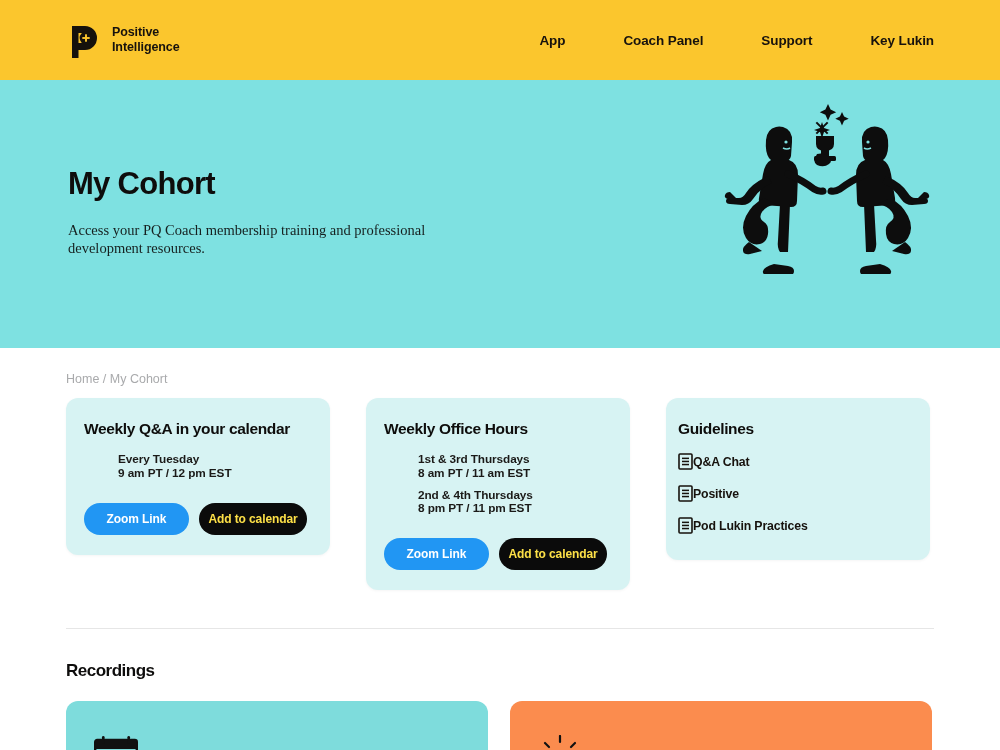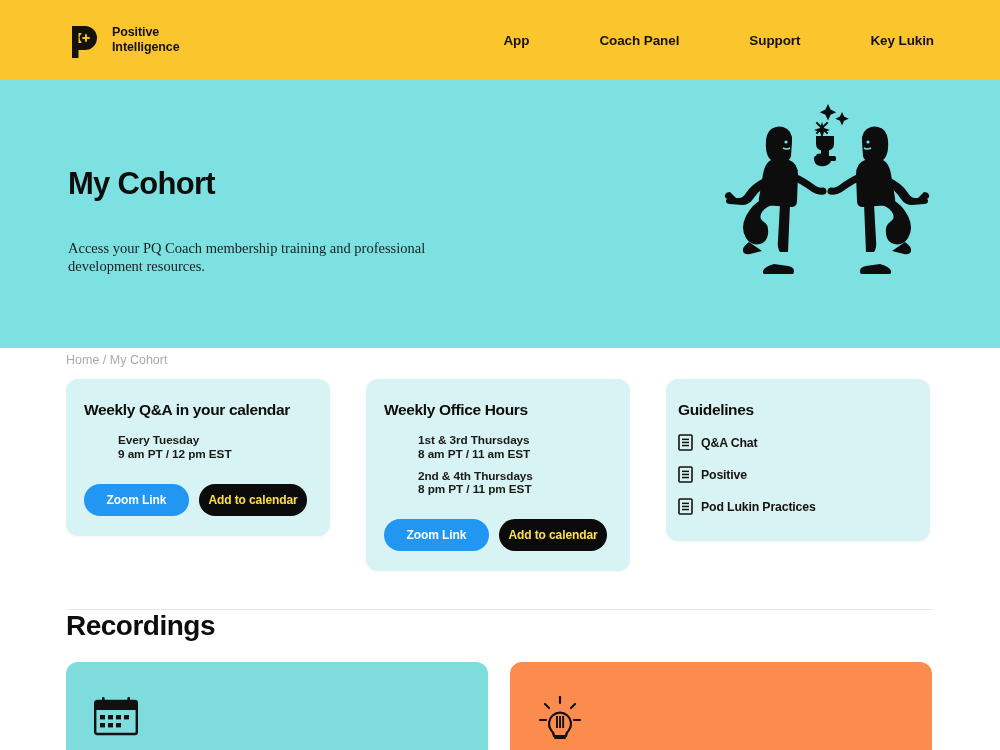--- a/index.html
+++ b/index.html
@@ -28,21 +28,21 @@
     font-weight: 700;
     line-height: 1.18;
     color: #17120d;
     letter-spacing: -0.1px;
     white-space: pre-line;
   }
   .nav {
     margin-left: auto;
     display: flex;
     align-items: flex-end;
-    gap: 16px;
+    gap: 4px;
   }
   .nav-item {
     font-size: 13.5px;
     font-weight: 700;
     color: #17120d;
     letter-spacing: -0.1px;
     text-decoration: none;
     padding: 6px 0;
     margin-left: 54px;
     cursor: pointer;
@@ -69,21 +69,21 @@
     top: 87px;
     font-size: 31px;
     font-weight: 700;
     color: #0e0d0c;
     letter-spacing: -0.7px;
     line-height: 1.1;
   }
   .hero-sub {
     position: absolute;
     left: 2px;
-    top: 159px;
+    top: 141px;
     width: 360px;
     font-family: "Liberation Serif", serif;
     font-size: 14.5px;
     line-height: 1.26;
     color: #16201f;
   }
   .hero-art {
     position: absolute;
     right: 0px;
     top: 14px;
@@ -94,21 +94,21 @@
   
   .main {
     padding: 0 66px;
     background: #fff;
     position: relative;
     height: 402px;
   }
   .main-inner { max-width: 868px; margin: 0 auto; position: relative; }
 
   .breadcrumb {
-    padding-top: 5px;
+    padding-top: 24px;
     font-size: 12.5px;
     color: #a9aaac;
     letter-spacing: 0px;
   }
   .breadcrumb .crumb { cursor: pointer; }
 
   .card-row {
     display: flex;
     gap: 36px;
     margin-top: 12px;
@@ -151,44 +151,45 @@
     cursor: pointer;
     font-family: "Liberation Sans", sans-serif;
     text-align: center;
   }
   .btn-zoom { background: #2196F3; color: #fff; width: 105px; }
   .btn-cal  { background: #0b0b0b; color: #fde047; width: 108px; }
 
   .guide-item {
     display: flex;
     align-items: center;
-    gap: 8px;
+    gap: 0;
     margin-bottom: 15px;
     cursor: pointer;
   }
   .guide-item:last-child { margin-bottom: 0; }
   .guide-label {
     font-size: 12.3px;
     font-weight: 700;
     color: #17120d;
     letter-spacing: -0.15px;
   }
   .doc-icon { width: 15px; height: 17px; flex: 0 0 15px; }
 
   .divider {
     border: none;
     border-top: 1px solid #e6e6e6;
     margin-top: 38px;
   }
 
   .section-title {
-    font-size: 28px;
+    font-size: 17px;
     font-weight: 700;
     color: #0e0d0c;
     letter-spacing: -0.5px;
+    margin-top: 32px;
   }
 
   .rec-row { display: flex; gap: 22px; margin-top: 20px; }
   .rec-card {
     border-radius: 12px;
     height: 120px;
     overflow: hidden;
     position: relative;
     cursor: pointer;
   }

